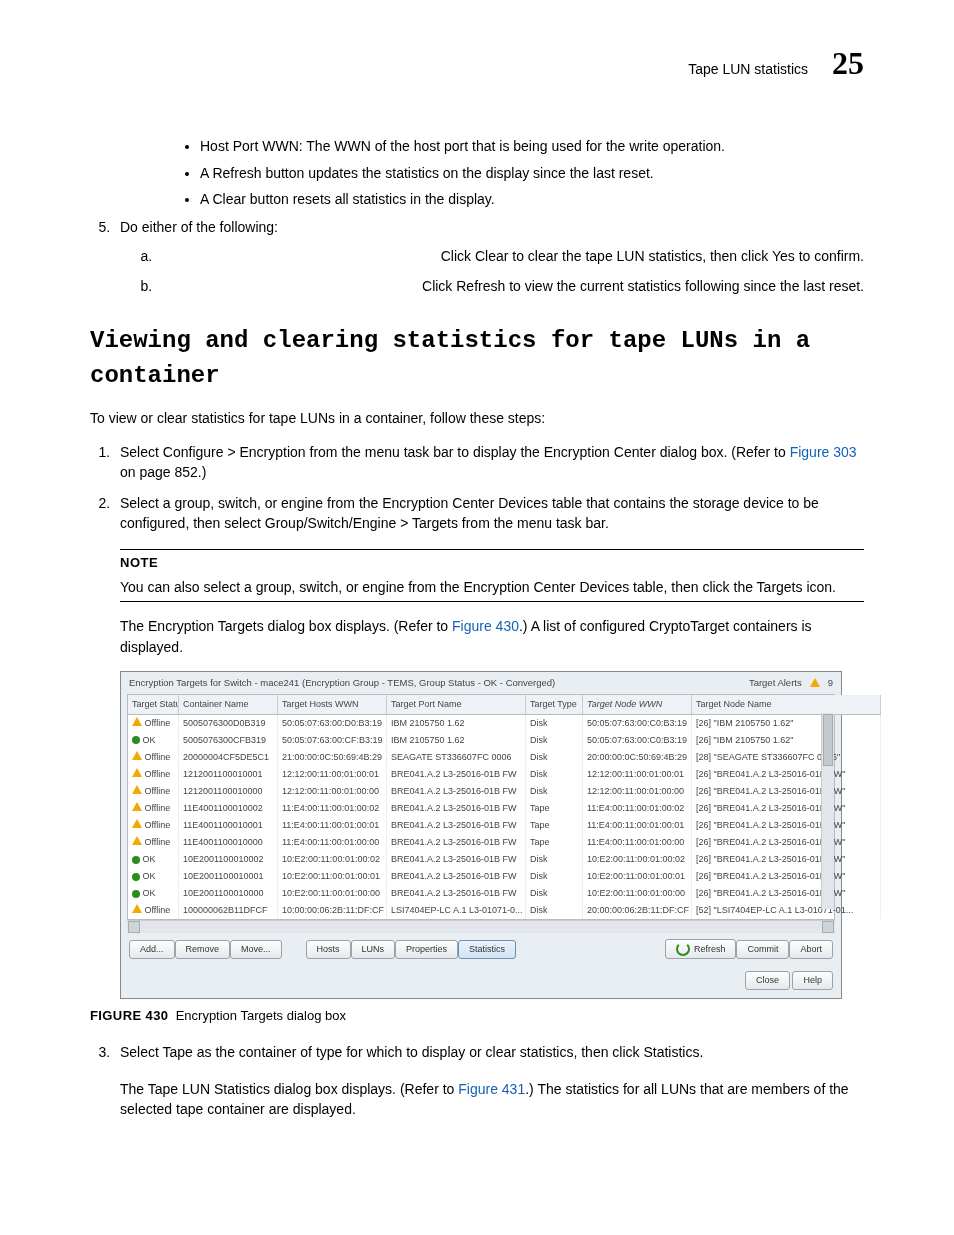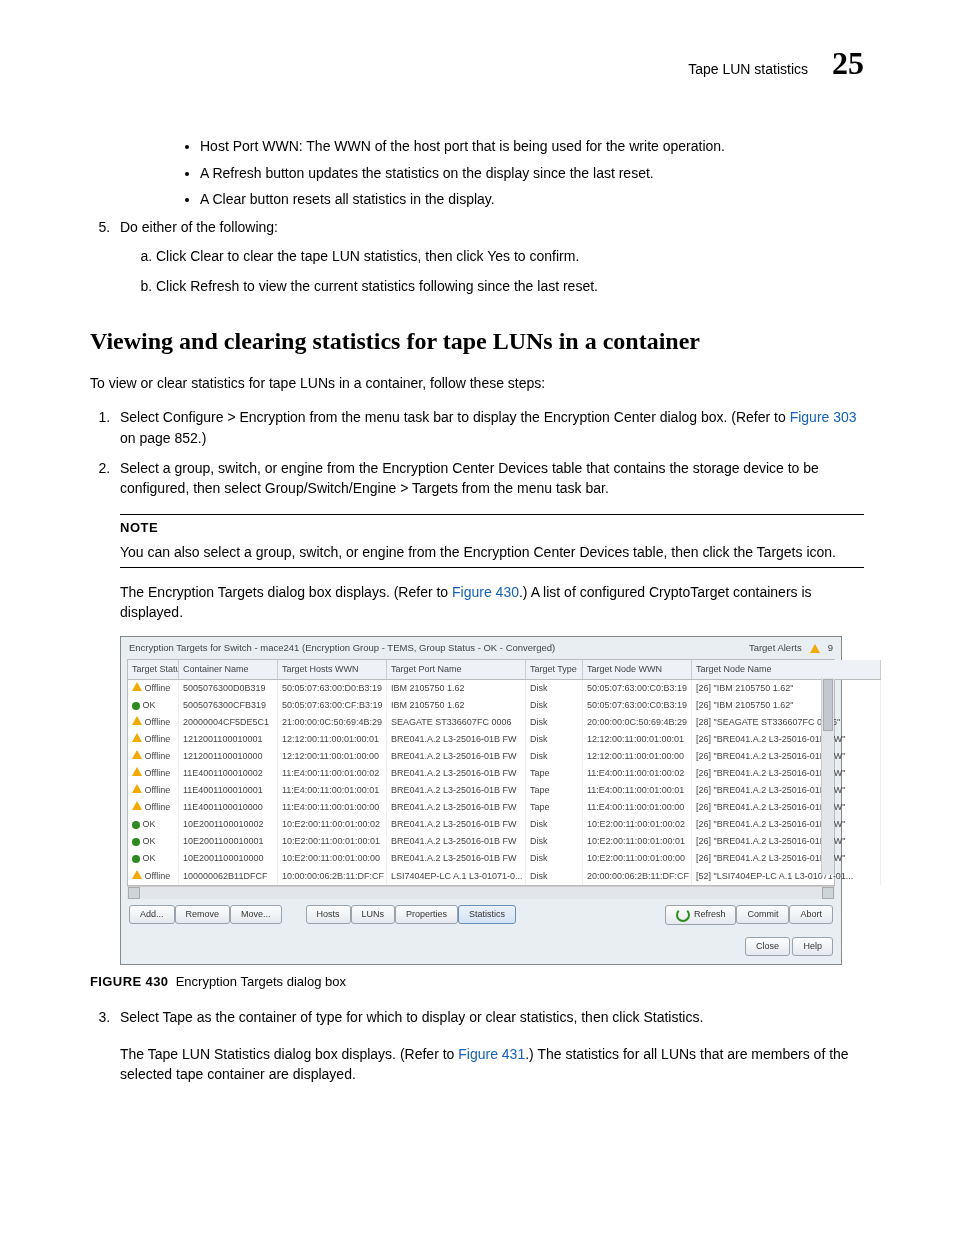--- a/index.html
+++ b/index.html
@@ -21,25 +21,25 @@
   .header-title { font-size: 14px; }
   .header-num {
     font-family: Georgia, 'Times New Roman', serif;
     font-size: 32px;
     font-weight: 600;
   }
   ul.bullets { list-style-type: disc; padding-left: 50px; margin: 0 0 8px 60px; }
   ul.bullets li { margin-bottom: 6px; }
   ol.steps { padding-left: 24px; margin: 0 0 16px 0; }
   ol.steps > li { margin-bottom: 10px; padding-left: 6px; }
-  ol.substeps { list-style-type: lower-alpha; padding-left: 36px; margin-top: 8px; }
+  ol.substeps { list-style-type: lower-alpha; padding-left: 36px; margin-top: 8px; text-align: right; }
   ol.substeps li { margin-bottom: 10px; }
   .indent-body { margin-left: 30px; }
   h2.section {
-    font-family: Liberation Serif, serif;
+    font-family: Liberation Mono, monospace;
     font-weight: 600;
     font-size: 24px;
     margin: 28px 0 12px 0;
   }
   .note-block { margin: 10px 0 14px 30px; }
   .note-hr { border: none; border-top: 1px solid #000; margin: 4px 0; }
   .note-title { font-weight: bold; letter-spacing: 0.5px; font-size: 13px; margin: 2px 0 4px 0; }
   .link { color: #1461b8; }
   strong { font-weight: normal; }
   .figure-caption { margin: 8px 0 16px 0; font-size: 13px; }
@@ -80,21 +80,21 @@
   }
   .dlg-table td {
     padding: 2px 4px; white-space: nowrap; overflow: hidden;
     border-right: 1px solid #eee;
   }
   .col-status { width: 42px; }
   .col-cont   { width: 90px; }
   .col-pwwn   { width: 100px; }
   .col-pname  { width: 130px; }
   .col-type   { width: 48px; }
-  .col-nwwn   { width: 100px; }
+  .col-nwwn   { width: 100px; font-style: italic; }
   .col-nname  { width: 180px; }
   .scroll-v {
     position: absolute; right: 0; top: 18px; bottom: 10px; width: 12px;
     background: #e2e6ea; border-left: 1px solid #ccc;
   }
   .scroll-v .thumb {
     background: #c2c8ce; border: 1px solid #aaa; margin: 1px; height: 50px;
   }
   .scroll-h {
     height: 12px; background: #e2e6ea; border-top: 1px solid #ccc; margin: 0 6px;

